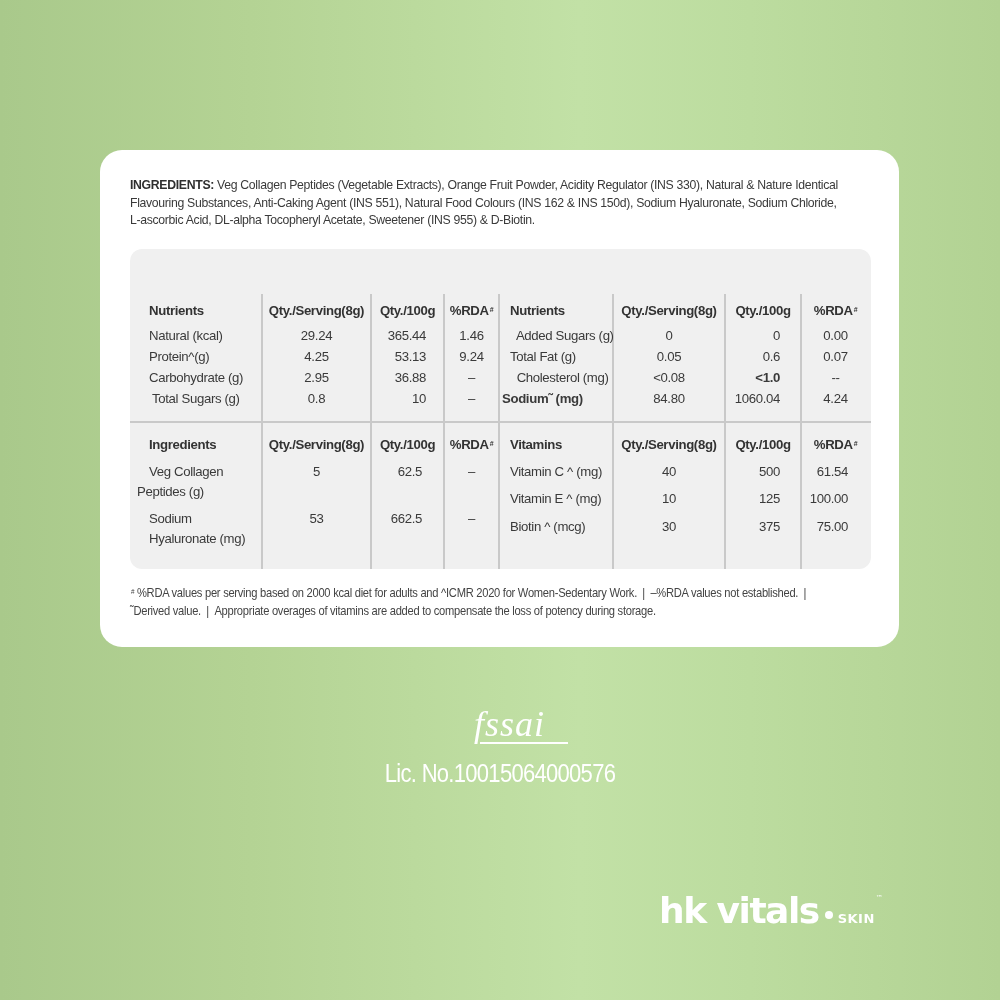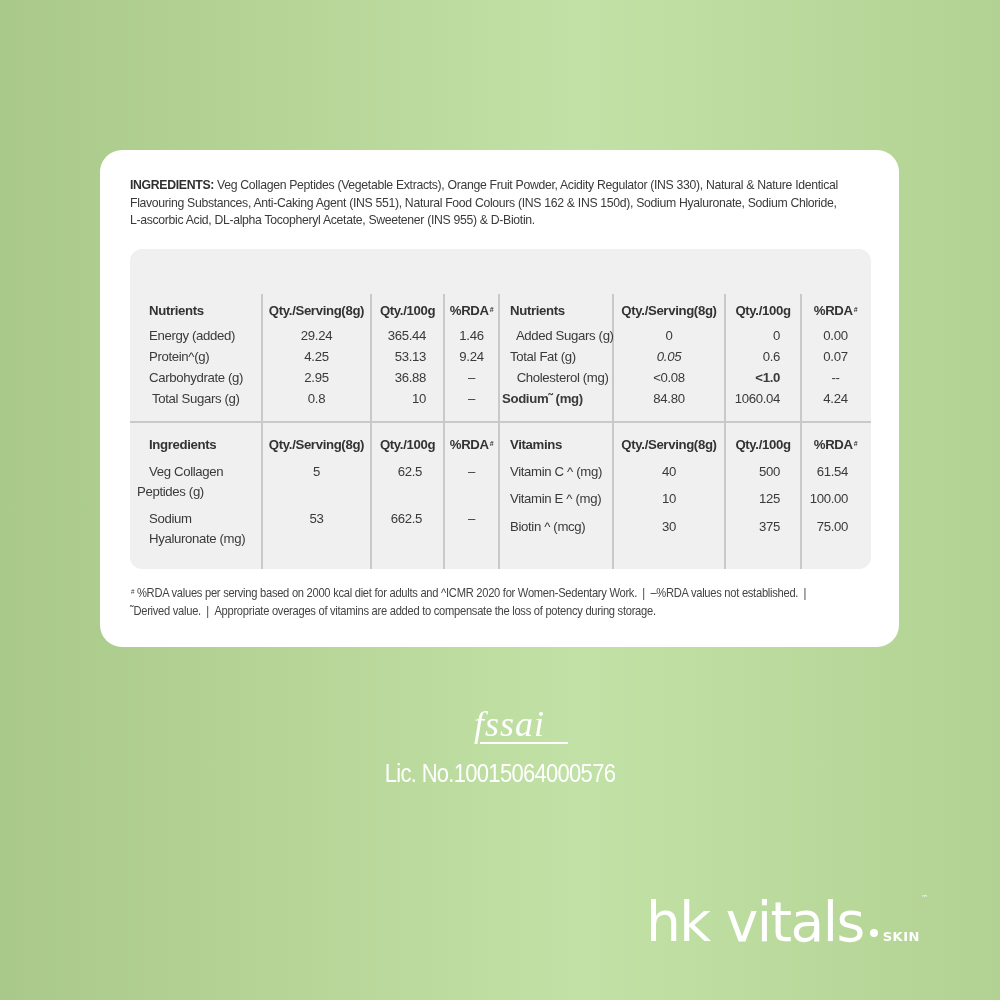--- a/index.html
+++ b/index.html
@@ -113,21 +113,21 @@
     letter-spacing: -0.8px;
     transform: scaleX(0.88);
   }
   .brand {
     position: absolute;
     left: 646px; top: 890px;
     color: #ffffff;
     white-space: nowrap;
     font-family: "DejaVu Sans", sans-serif;
   }
-  .brand .main { font-size: 55px; font-weight: normal; letter-spacing: -1.5px; }
+  .brand .main { font-size: 36px; font-weight: bold; letter-spacing: -1.5px; margin-left: 13px; }
   .brand .dot { display: inline-block; width: 8px; height: 8px; border-radius: 50%; background: #fff; margin: 0 5px 0 6px; vertical-align: middle; position: relative; top: -4px; }
   .brand .sub { font-size: 13px; font-weight: bold; letter-spacing: 0.5px; }
   .brand .tm { font-size: 7px; vertical-align: top; position: relative; top: 4px; margin-left: 1px; }
 </style>
 </head>
 <body>
 
 <div class="card">
 
   <p class="ingredients"><span class="lbl">INGREDIENTS:</span><span> Veg Collagen Peptides (Vegetable Extracts), Orange Fruit Powder, Acidity Regulator (INS 330), Natural &amp; Nature Identical Flavouring Substances, Anti-Caking Agent (INS 551), Natural Food Colours (INS 162 &amp; INS 150d), Sodium Hyaluronate, Sodium Chloride, L-ascorbic Acid, DL-alpha Tocopheryl Acetate, Sweetener (INS 955) &amp; D-Biotin.</span></p>
@@ -141,21 +141,21 @@
     <div class="vline" style="left:482px; top:45px; height:275px;"></div>
     <div class="vline" style="left:594px; top:45px; height:275px;"></div>
     <div class="vline" style="left:670px; top:45px; height:275px;"></div>
     <div class="hline" style="top:172px;"></div>
 
     <div class="cell hdr" style="left:19px; top:52px;">Nutrients</div>
     <div class="cell hdr c" style="left:131px; width:111px; top:52px;">Qty./Serving(8g)</div>
     <div class="cell hdr c" style="left:240px; width:75px; top:52px;">Qty./100g</div>
     <div class="cell hdr c" style="left:313px; width:57px; top:52px;"><span>%RDA</span><sup class="hash">#</sup></div>
 
-    <div class="cell" style="left:19px; top:77px;">Energy (added)</div>
+    <div class="cell" style="left:19px; top:77px;">Natural (kcal)</div>
     <div class="cell c" style="left:131px; width:111px; top:77px;">29.24</div>
     <div class="cell r" style="left:240px; width:56px; top:77px;">365.44</div>
     <div class="cell c" style="left:313px; width:57px; top:77px;">1.46</div>
 
     <div class="cell" style="left:19px; top:98px;">Protein^(g)</div>
     <div class="cell c" style="left:131px; width:111px; top:98px;">4.25</div>
     <div class="cell r" style="left:240px; width:56px; top:98px;">53.13</div>
     <div class="cell c" style="left:313px; width:57px; top:98px;">9.24</div>
 
     <div class="cell" style="left:19px; top:119px;">Carbohydrate (g)</div>
@@ -172,21 +172,21 @@
     <div class="cell hdr c" style="left:482px; width:114px; top:52px;">Qty./Serving(8g)</div>
     <div class="cell hdr c" style="left:594px; width:78px; top:52px;">Qty./100g</div>
     <div class="cell hdr c" style="left:670px; width:71px; top:52px;"><span>%RDA</span><sup class="hash">#</sup></div>
 
     <div class="cell" style="left:380px; top:77px; white-space:pre;">  Added Sugars (g)</div>
     <div class="cell c" style="left:482px; width:114px; top:77px;">0</div>
     <div class="cell r" style="left:594px; width:56px; top:77px;">0</div>
     <div class="cell c" style="left:670px; width:71px; top:77px;">0.00</div>
 
     <div class="cell" style="left:380px; top:98px;">Total Fat (g)</div>
-    <div class="cell c" style="left:482px; width:114px; top:98px;font-style:italic;">0.05</div>
+    <div class="cell c" style="left:482px; width:114px; top:98px;">0.05</div>
     <div class="cell r" style="left:594px; width:56px; top:98px;">0.6</div>
     <div class="cell c" style="left:670px; width:71px; top:98px;">0.07</div>
 
     <div class="cell" style="left:380px; top:119px; white-space:pre;">  Cholesterol (mg)</div>
     <div class="cell c" style="left:482px; width:114px; top:119px;">&lt;0.08</div>
     <div class="cell r" style="left:594px; width:56px; top:119px;font-weight:bold;">&lt;1.0</div>
     <div class="cell c" style="left:670px; width:71px; top:119px;">--</div>
 
     <div class="cell" style="left:372px; top:140px;font-weight:bold;">Sodium˜ (mg)</div>
     <div class="cell c" style="left:482px; width:114px; top:140px;">84.80</div>

